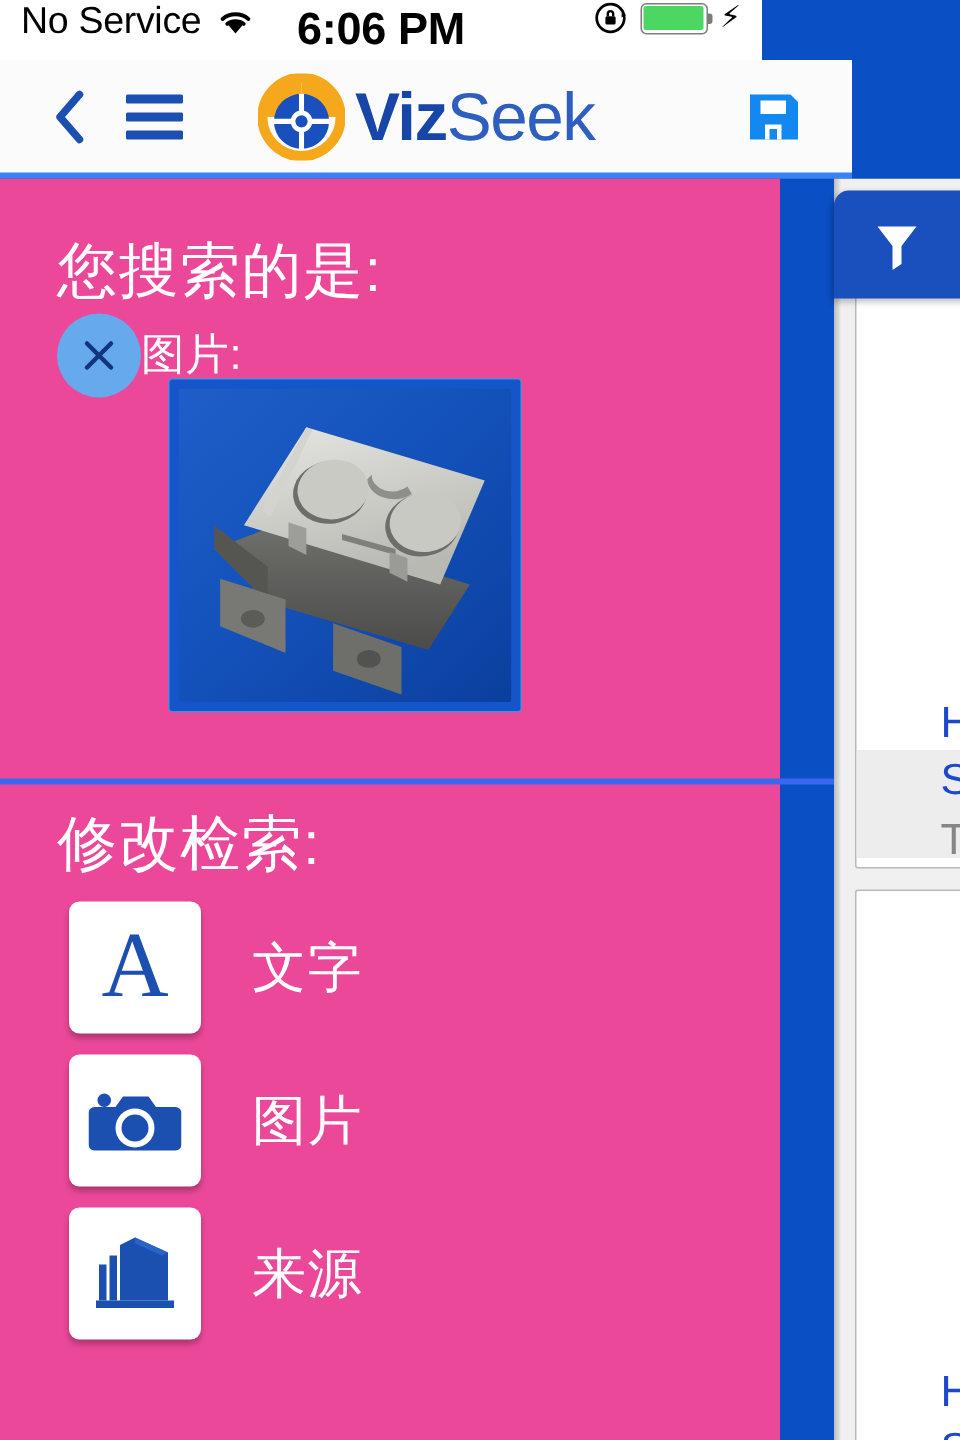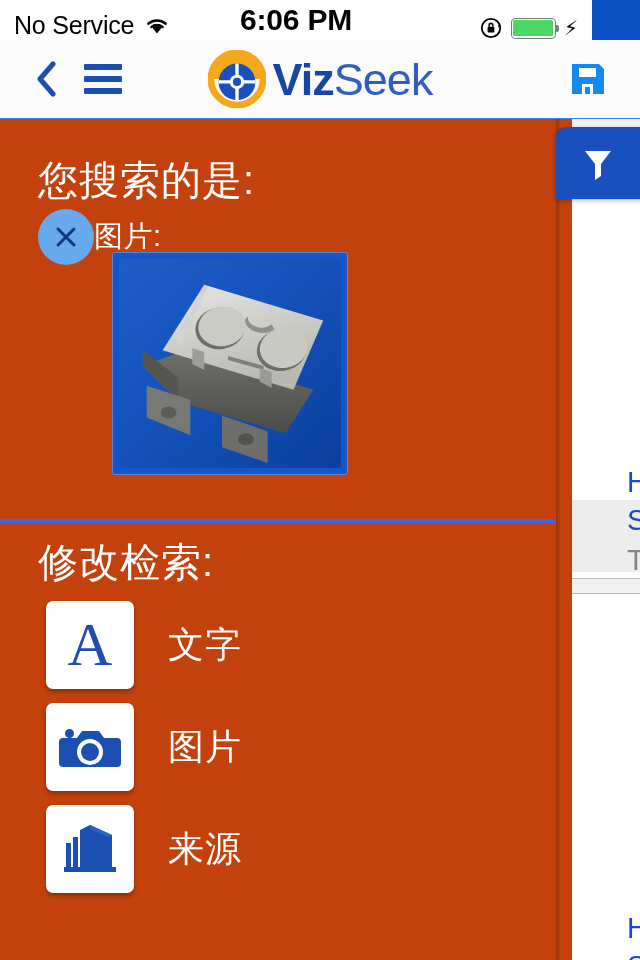--- a/index.html
+++ b/index.html
@@ -12,23 +12,23 @@
   #screen {
     position: relative;
     width: 640px; height: 960px;
     overflow: hidden;
     background: #0b4fc4;
   }
 
   
   .statusbar {
     position: absolute; top: 0; left: 0;
-    width: 592px; height: 40px;
+    width: 508px; height: 40px;
     background: #ffffff;
-    display: flex; align-items: flex-end;
+    display: flex; align-items: flex-start;
     box-sizing: border-box;
     padding: 0 14px;
   }
   .sb-left { display: flex; align-items: center; gap: 9px; flex: 0 0 auto; }
   .sb-carrier {
     font-size: 25px; color: #000; letter-spacing: -0.2px;
   }
   .sb-center {
     position: absolute; left: 0; right: 0; top: 0; height: 40px;
     display: flex; align-items: center; justify-content: center;
@@ -48,23 +48,23 @@
   .battery::after {
     content: ""; position: absolute; right: -4.5px; top: 6.5px;
     width: 3px; height: 7px; background: #7c7c7c; border-radius: 0 2px 2px 0;
   }
   .battery .fill { width: 100%; height: 100%; background: #4cd763; border-radius: 1.5px; }
   .bolt { font-size: 20px; color: #000; line-height: 1; margin-left: 1px; }
 
   
   .navbar {
     position: absolute; top: 40px; left: 0;
-    width: 640px; height: 79px;
+    width: 568px; height: 79px;
     background: #fbfbfb;
-    border-bottom: 1px solid #3b82f6;
+    border-bottom: 4px solid #3b82f6;
     display: flex; align-items: center;
     box-sizing: border-box;
     padding: 0 30px 0 36px;
   }
   .nav-left { display: flex; align-items: center; gap: 26px; }
   .back-chevron { width: 22px; height: 36px; display: block; }
   .hamburger { width: 38px; height: 30px; display: flex; flex-direction: column; justify-content: space-between; }
   .hamburger i { display: block; height: 6px; background: #1b50b0; border-radius: 1px; }
 
   .brand {
@@ -84,22 +84,22 @@
   .content {
     position: absolute; top: 119px; left: 0;
     width: 640px; height: 841px;
     background: #0b4fc4;
     overflow: hidden;
   }
 
   
   .left-panel {
     position: absolute; top: 0; left: 0;
-    width: 572px; height: 841px;
-    background: #c2410c;
+    width: 520px; height: 841px;
+    background: #ec4899;
   }
   .panel-heading {
     color: #ffffff;
     font-size: 40px;
     letter-spacing: 1px;
     position: absolute;
     white-space: nowrap;
   }
   #searched-heading { left: 38px; top: 34px; }
   #refine-heading  { left: 38px; top: 416px; }

